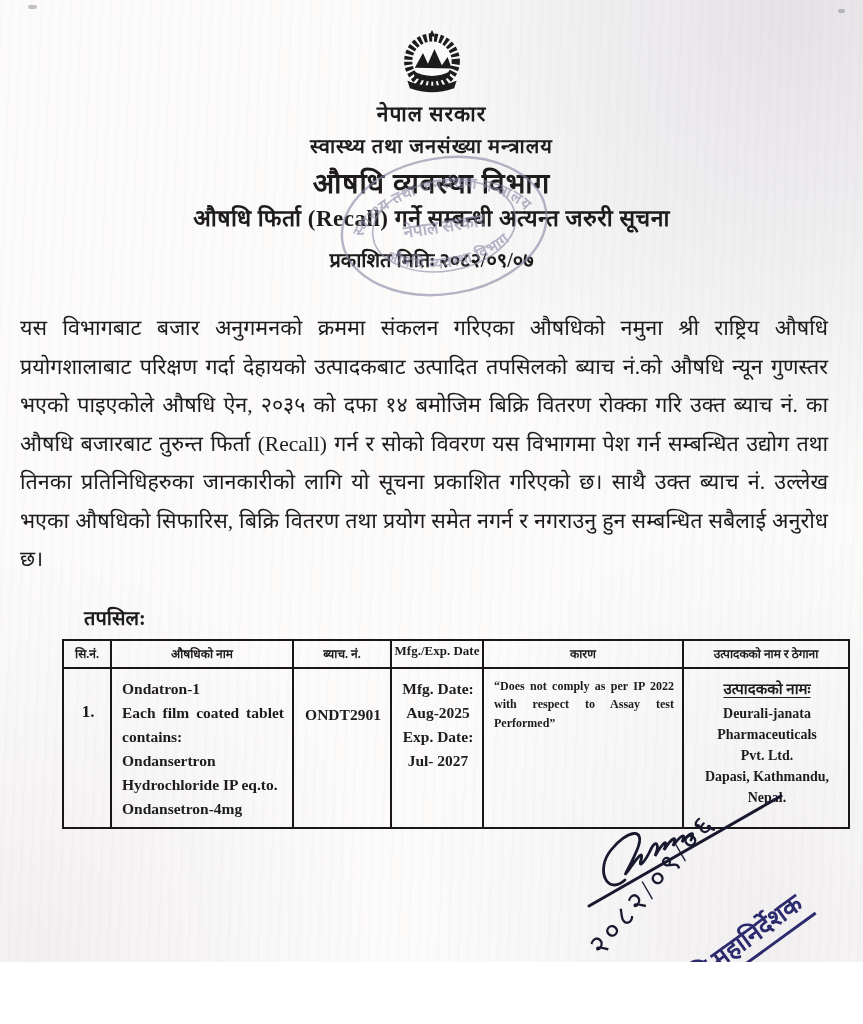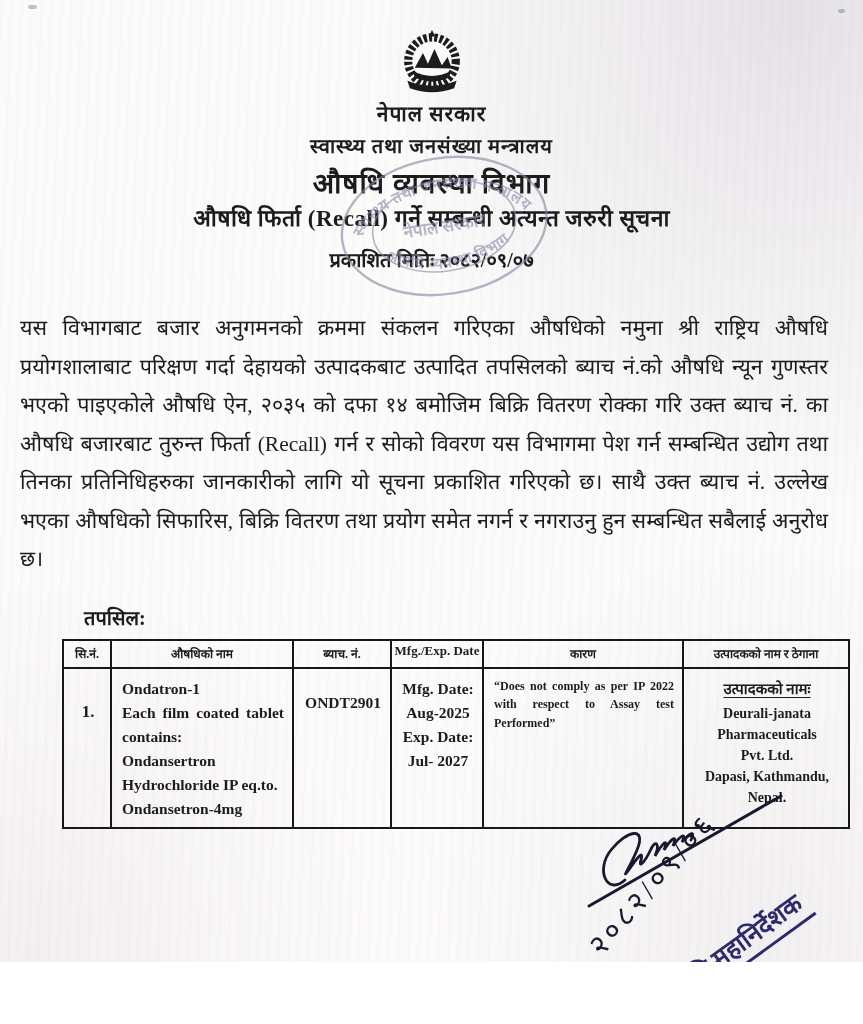--- a/index.html
+++ b/index.html
@@ -48,21 +48,21 @@
   table{ margin-left:62px; width:786px; border-collapse:collapse; table-layout:fixed; }
   th,td{ border:2.4px solid #181616; vertical-align:top; }
   th{
     font-weight:bold; font-size:12px; padding:5px 2px 4px; text-align:center; line-height:1.45;
   }
   th.eng{ font-size:13px; line-height:1.25; padding-top:2px; }
   td{ font-size:15.5px; font-weight:bold; line-height:1.55; padding:8px 8px 6px 10px;text-align:center; }
   td.serial{ text-align:center; font-size:17px; padding-top:30px; }
   td.pre{ white-space:pre-line; }
   td.drug{ text-align:justify; }
-  td.batch{ padding-top:22px; font-size:15.5px; }
+  td.batch{ padding-top:34px; font-size:15.5px; }
   td.reason{ text-align:justify; font-size:12px;margin-top:28px; }
   .maker-label{
     display:inline-block; font-size:15px; text-decoration:underline;
     text-underline-offset:3px; margin-bottom:2px;
   }
   .maker-body{ white-space:pre-line; font-size:14px; line-height:1.5; }
 
   
   .sig-block{ position:absolute; left:543px; top:782px; width:320px; height:240px; z-index:1; }
   .sig-svg{ position:absolute; left:36px; top:2px; width:220px; height:132px; }

